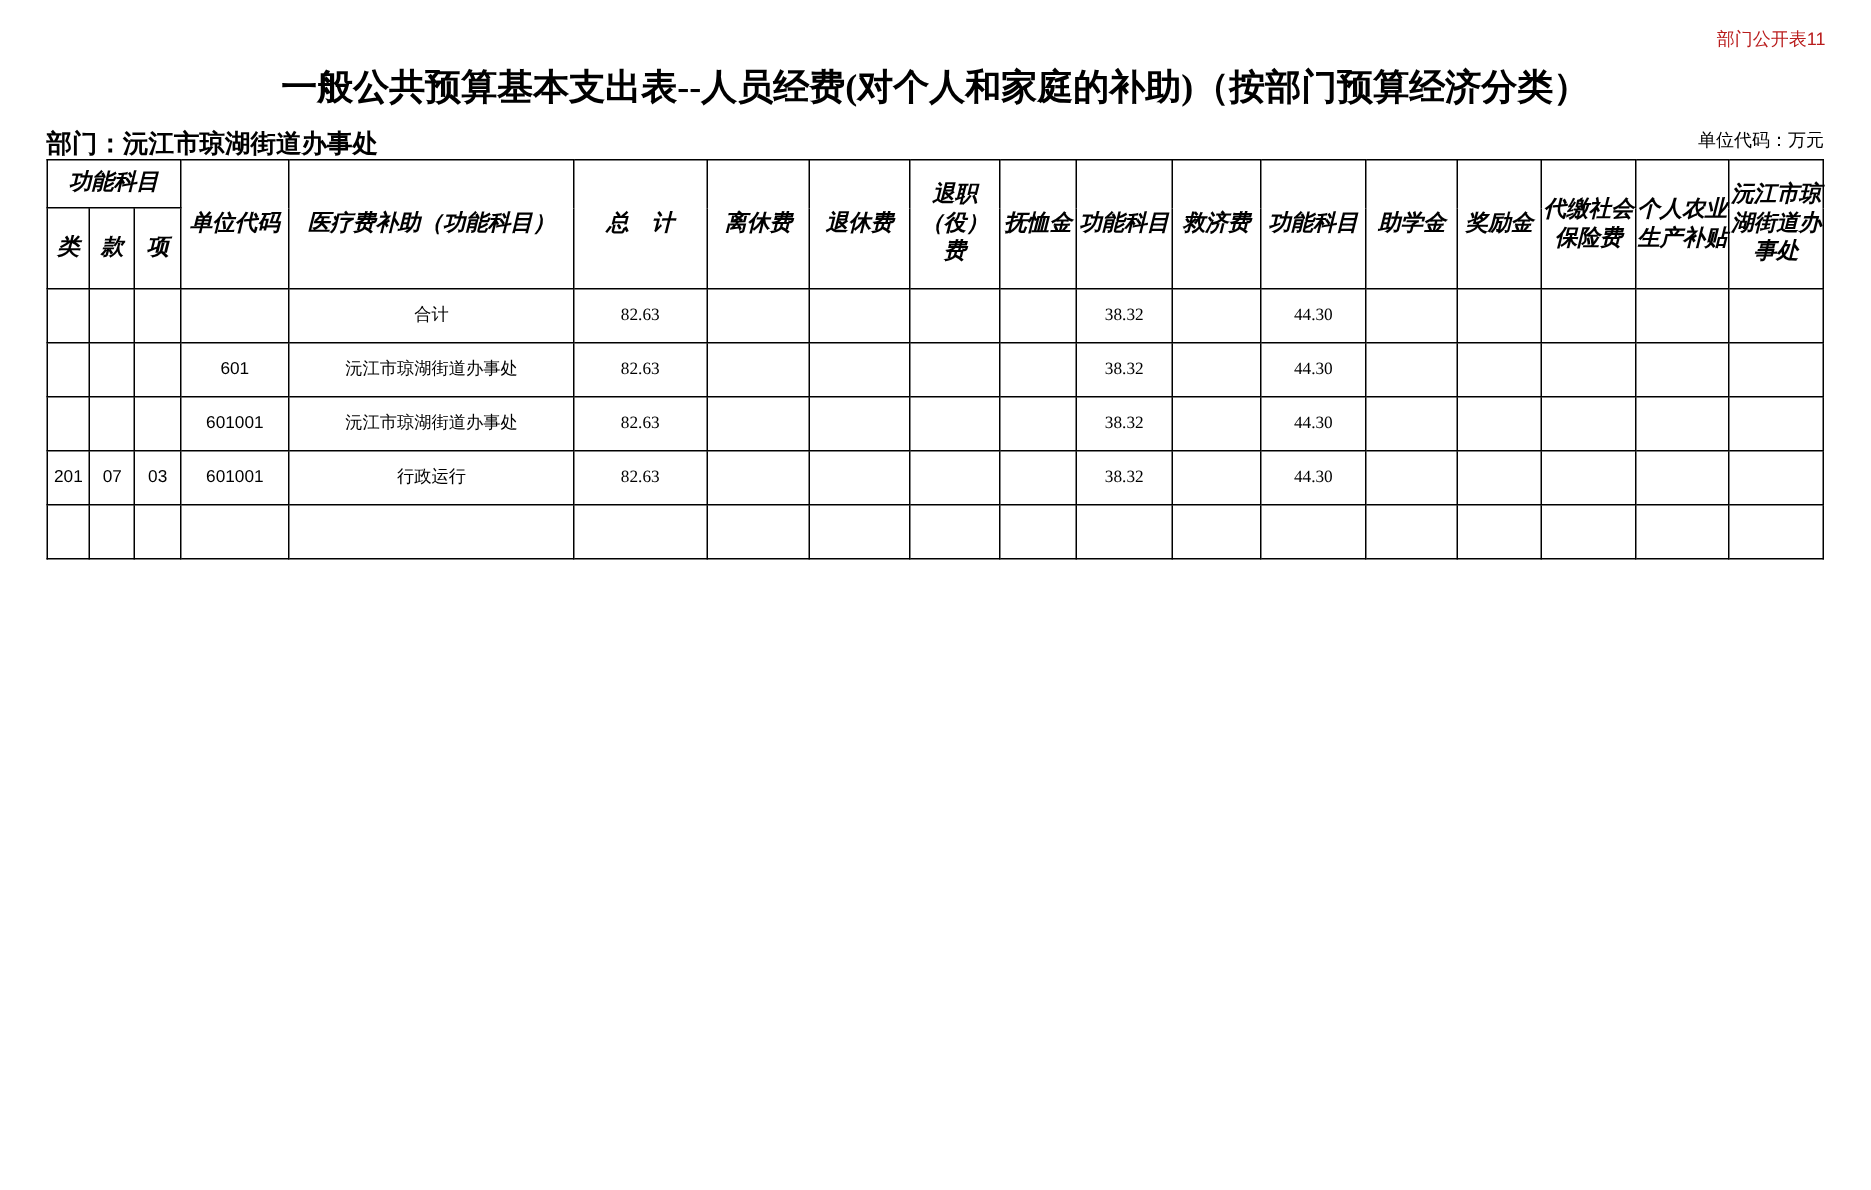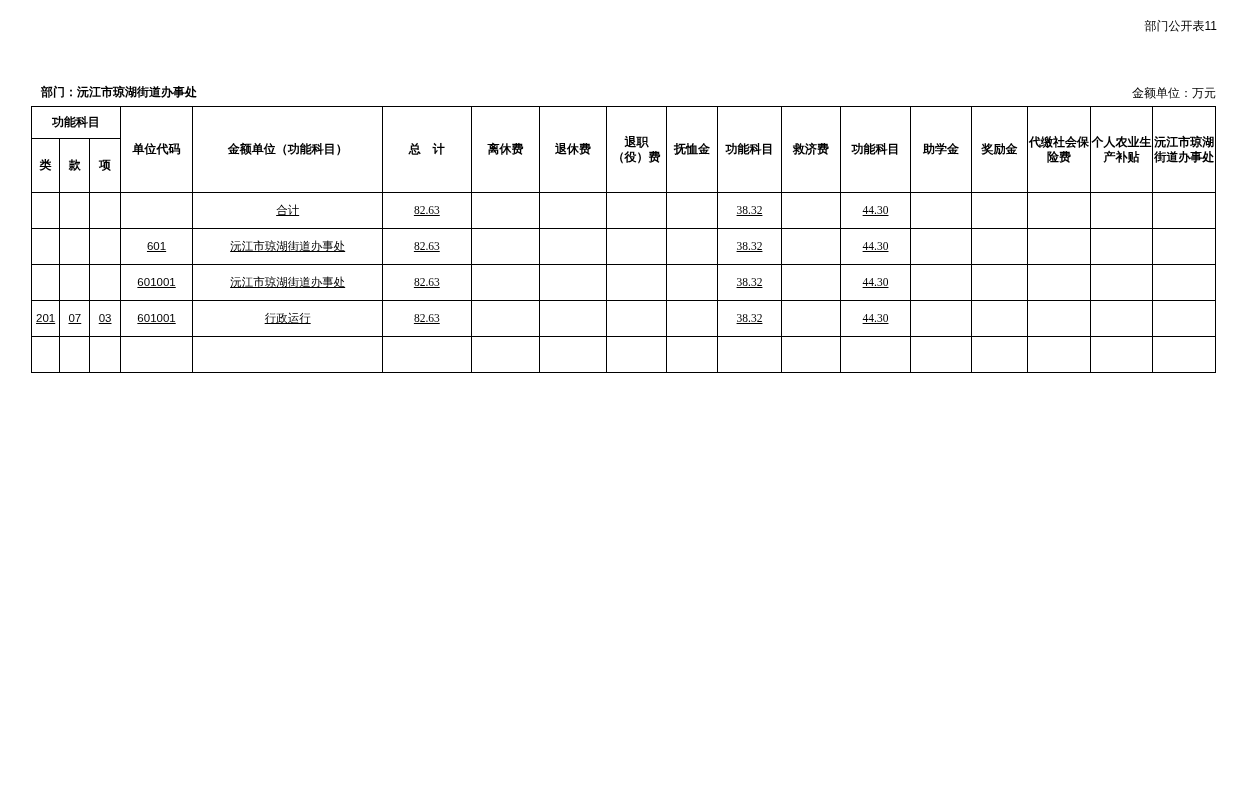--- a/index.html
+++ b/index.html
@@ -19,41 +19,40 @@
     position: relative;
     width: 1247px;
     height: 793px;
   }
   .corner-note {
     position: absolute;
     top: 18px;
     right: 30px;
     font-size: 12px;
     font-family: "Liberation Sans", sans-serif;
-    color: #000000;
+    color: #b91c1c;
   }
   .doc-title {
     position: absolute;
     top: 42px;
     left: 0;
     width: 1247px;
     text-align: center;
     font-size: 24px;
     font-weight: bold;
     letter-spacing: 0px;
     font-family: "Liberation Serif", "DejaVu Serif", serif;
   }
   .dept-line {
     position: absolute;
     top: 84px;
     left: 31px;
-    font-size: 12px;
+    font-size: 17px;
     font-weight: bold;
     font-family: "Liberation Sans", sans-serif;
-    margin-left: 10px;
   }
   .unit-line {
     position: absolute;
     top: 85px;
     right: 31px;
     font-size: 12px;
     font-family: "Liberation Sans", sans-serif;
   }
   table.budget {
     position: absolute;
@@ -68,31 +67,31 @@
     border: 1px solid #000000;
     padding: 0;
     font-size: 11.5px;
     font-weight: normal;
     text-align: center;
     vertical-align: middle;
     line-height: 1.25;
   }
   table.budget thead th {
     font-weight: bold;
-    font-size: 12px;
+    font-size: 15px;
+    font-style: italic;
   }
   .hdr-group {
     height: 32px;
   }
   .hdr-sub {
     height: 54px;
   }
   tbody tr {
     height: 36px;
-    text-decoration: underline;
   }
   td.num {
     text-align: right;
     padding-right: 10px;
     font-size: 11.5px;
     font-family: "Liberation Serif", "DejaVu Serif", serif;
   }
   td.code {
     text-align: left;
     padding-left: 8px;
@@ -110,24 +109,25 @@
     padding-left: 34px;
   }
 </style>
 </head>
 <body>
 
 <div class="page">
 
   <div class="corner-note">部门公开表11</div>
 
+  <div class="doc-title">一般公共预算基本支出表--人员经费(对个人和家庭的补助)（按部门预算经济分类）</div>
 
   <div class="dept-line">部门：沅江市琼湖街道办事处</div>
 
-  <div class="unit-line">金额单位：万元</div>
+  <div class="unit-line">单位代码：万元</div>
 
   <table class="budget">
     <colgroup>
       <col style="width:28px">
       <col style="width:30px">
       <col style="width:30px">
       <col style="width:72px">
       <col style="width:188px">
       <col style="width:88px">
       <col style="width:68px">
@@ -140,21 +140,21 @@
       <col style="width:60px">
       <col style="width:56px">
       <col style="width:62px">
       <col style="width:62px">
       <col style="width:62px">
     </colgroup>
     <thead>
       <tr class="hdr-group">
         <th colspan="3">功能科目</th>
         <th rowspan="2">单位代码</th>
-        <th rowspan="2">金额单位（功能科目）</th>
+        <th rowspan="2">医疗费补助（功能科目）</th>
         <th rowspan="2">总　计</th>
         <th rowspan="2">离休费</th>
         <th rowspan="2">退休费</th>
         <th rowspan="2">退职（役）费</th>
         <th rowspan="2">抚恤金</th>
         <th rowspan="2">功能科目</th>
         <th rowspan="2">救济费</th>
         <th rowspan="2">功能科目</th>
         <th rowspan="2">助学金</th>
         <th rowspan="2">奖励金</th>

